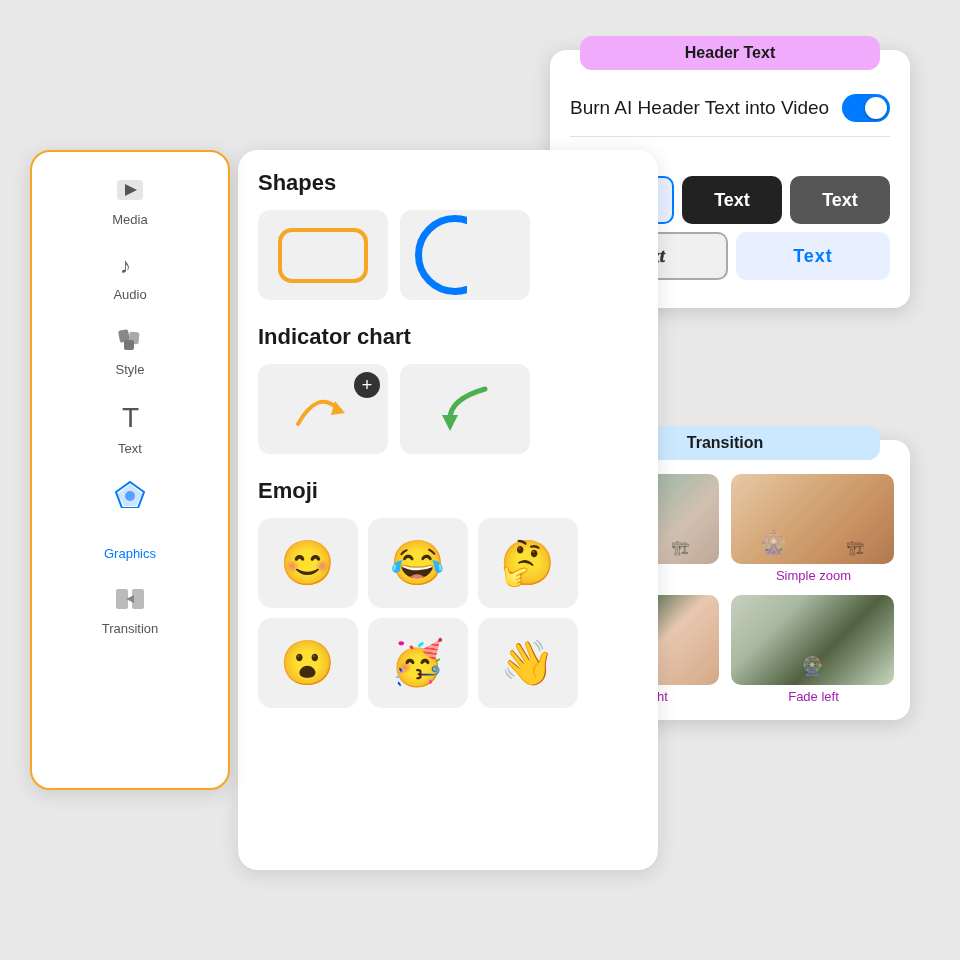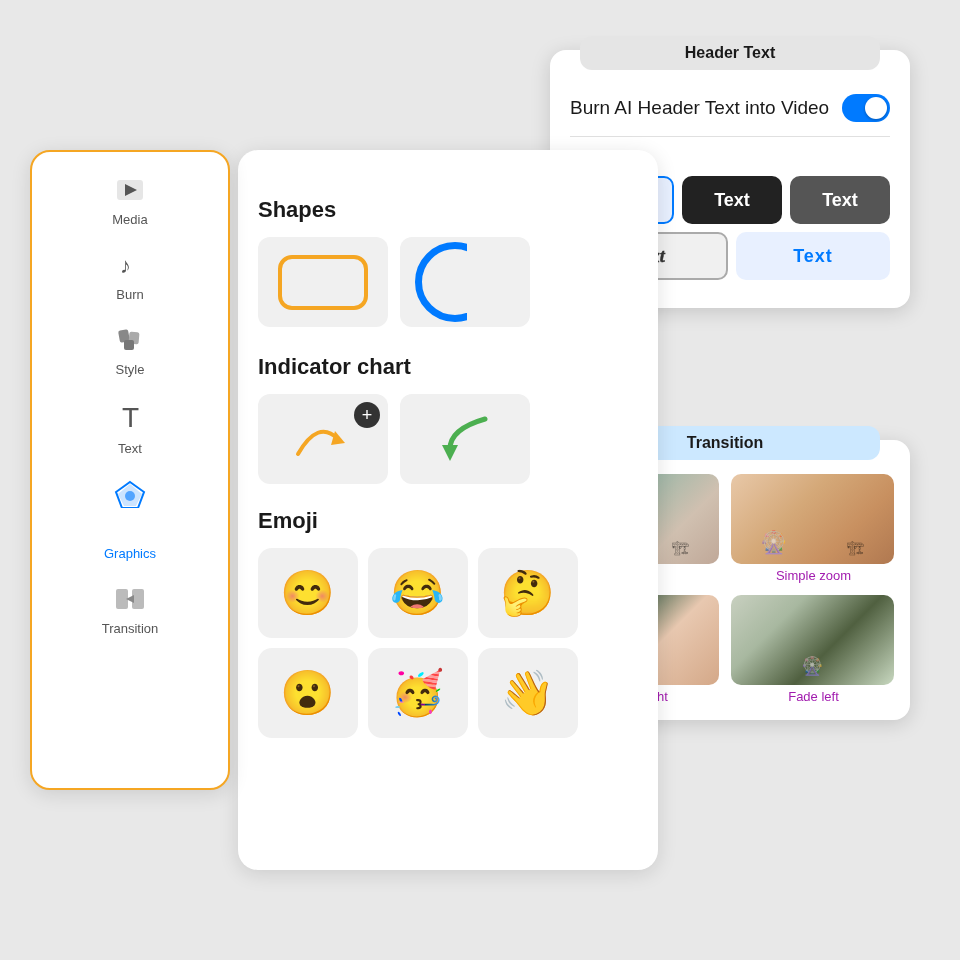--- a/index.html
+++ b/index.html
@@ -27,21 +27,21 @@
       right: 20px;
       width: 360px;
       background: white;
       border-radius: 16px;
       box-shadow: 0 4px 20px rgba(0,0,0,0.15);
       padding: 0;
       overflow: visible;
     }
 
     .panel-title-bar {
-      background: #e5e5e5;
+      background: #f0abfc;
       border-radius: 12px;
       padding: 8px 20px;
       text-align: center;
       font-size: 16px;
       font-weight: 600;
       color: #1a1a1a;
       margin: 0 30px;
       position: relative;
       top: -14px;
     }
@@ -340,21 +340,20 @@
       padding: 20px 20px 30px 20px;
       min-height: 720px;
       z-index: 5;
     }
 
     .section-title {
       font-size: 22px;
       font-weight: 600;
       color: #1a1a1a;
       margin-bottom: 14px;
-      margin-top: 27px;
     }
 
     .shapes-grid {
       display: flex;
       gap: 12px;
       margin-bottom: 24px;
     }
 
     .shape-item {
       width: 130px;
@@ -463,21 +462,21 @@
         </svg>
       </div>
       <span class="sidebar-label">Media</span>
     </div>
     <div class="sidebar-item">
       <div class="sidebar-icon">
         <svg width="28" height="28" viewBox="0 0 28 28">
           <text x="4" y="22" font-size="22" fill="#555">♪</text>
         </svg>
       </div>
-      <span class="sidebar-label">Burn</span>
+      <span class="sidebar-label">Audio</span>
     </div>
     <div class="sidebar-item">
       <div class="sidebar-icon">
         <svg width="30" height="28" viewBox="0 0 30 28">
           <rect x="4" y="4" width="10" height="12" rx="2" fill="#888" transform="rotate(-10 9 10)"></rect>
           <rect x="14" y="6" width="10" height="12" rx="2" fill="#aaa" transform="rotate(5 19 12)"></rect>
           <rect x="9" y="14" width="10" height="10" rx="2" fill="#777"></rect>
         </svg>
       </div>
       <span class="sidebar-label">Style</span>

